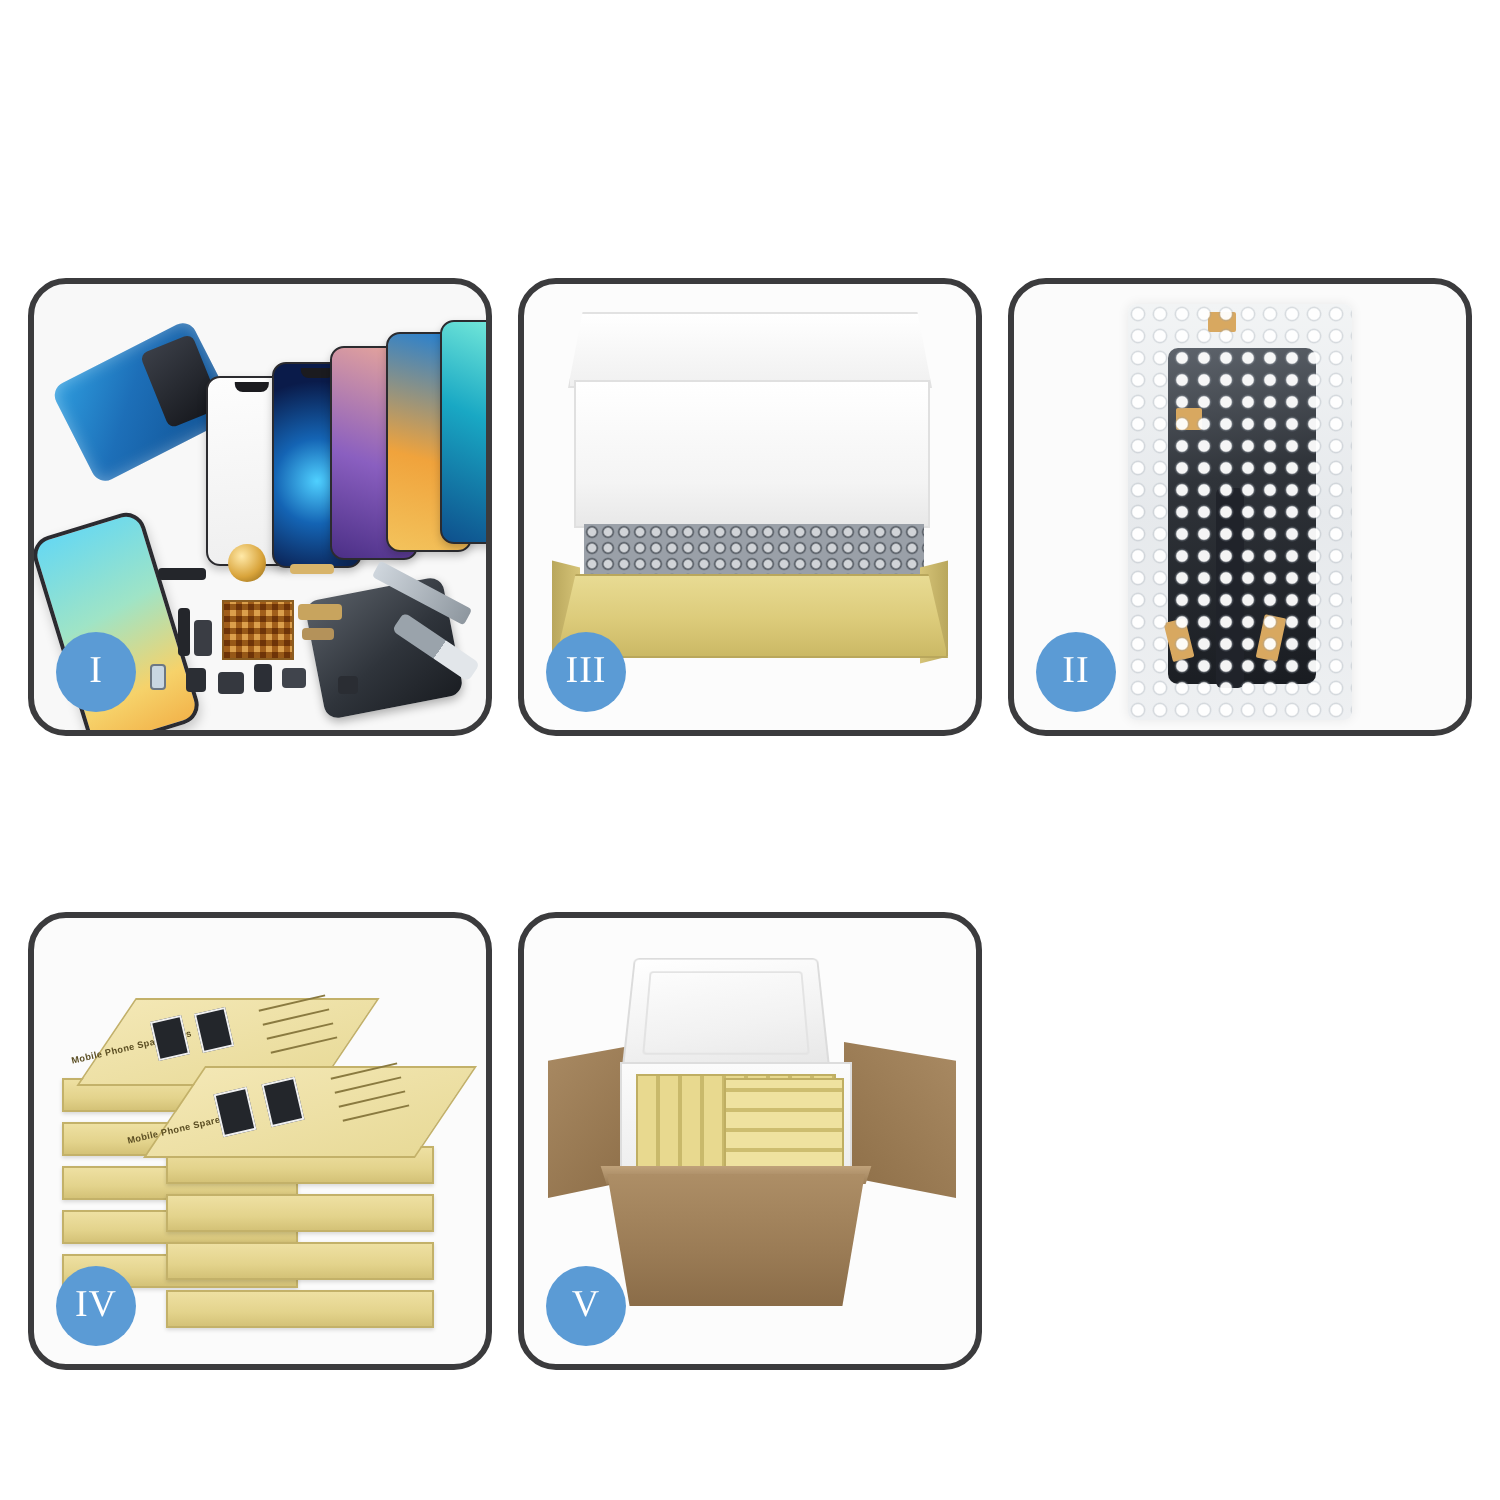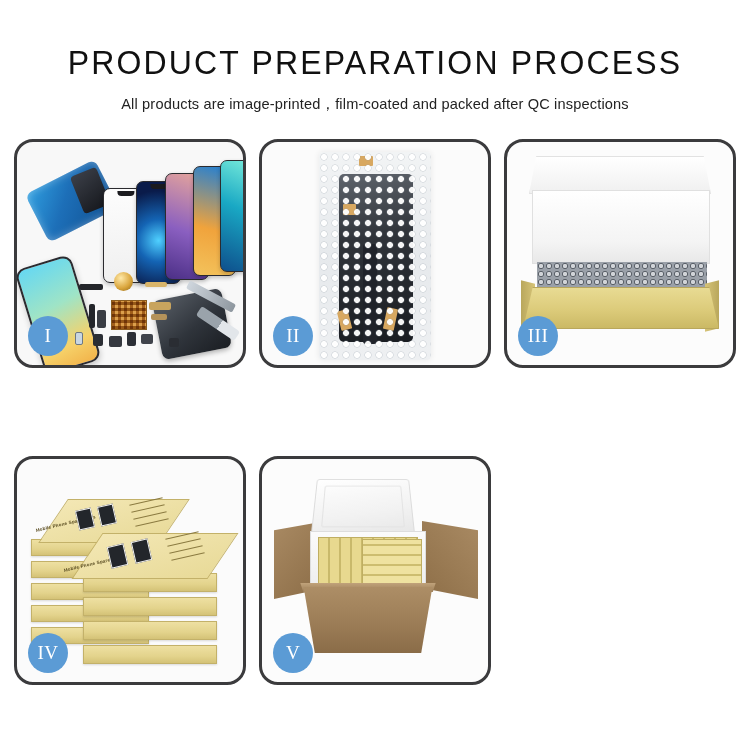--- a/index.html
+++ b/index.html
@@ -318,24 +318,20 @@
     position: absolute; background: rgba(128,102,70,.6); border-radius: 1px;
   }
   .ct1 { left: 46px; top: 92px; width: 16px; height: 20px; }
   .ct2 { left: 50px; top: 152px; width: 18px; height: 16px; }
 </style>
 </head>
 <body>
 
 <div class="page">
 
-  <div class="header">
-    <div class="title">PRODUCT PREPARATION PROCESS</div>
-    <div class="subtitle">All products are image-printed，film-coated and packed after QC inspections</div>
-  </div>
 
   <div class="grid">
 
     <div class="panel p1">
       <div class="panel-stage">
         <div class="adh"></div>
         <div class="ph-row">
           <div class="ph ph-a">
               <span class="ph-notch"></span>
             </div>
@@ -361,48 +357,48 @@
         <div class="bar-part bp9"></div>
         <div class="bar-part bp10"></div>
         <div class="bar-part bp11"></div>
         <div class="bar-part bp12"></div>
         <div class="tweezer"></div>
         <div class="screwdriver"></div>
       </div>
       <div class="badge">I</div>
     </div>
 
+    <div class="panel p3">
+      <div class="panel-stage">
+        <div class="lid-back"></div>
+        <div class="foam-sheet"></div>
+        <div class="bubble-layer"></div>
+        <div class="box-left-3"></div>
+        <div class="box-right-3"></div>
+        <div class="box-front-3"></div>
+      </div>
+      <div class="badge">III</div>
+    </div>
+
     <div class="panel p2">
       <div class="panel-stage">
         <div class="bag">
           <div class="innerpart">
             <div class="flexcable"></div>
           </div>
           <div class="tape t1"></div>
           <div class="tape t2"></div>
           <div class="tape t3"></div>
           <div class="tape t4"></div>
           <div class="bubbles"></div>
         </div>
       </div>
       <div class="badge">II</div>
     </div>
 
-    <div class="panel p3">
-      <div class="panel-stage">
-        <div class="lid-back"></div>
-        <div class="foam-sheet"></div>
-        <div class="bubble-layer"></div>
-        <div class="box-left-3"></div>
-        <div class="box-right-3"></div>
-        <div class="box-front-3"></div>
-      </div>
-      <div class="badge">III</div>
-    </div>
-
     <div class="panel p4">
       <div class="panel-stage">
         <div class="stackwrap">
 
           <div class="sbox" style="left:6px;  top:62px;  width:118px; height:17px;"></div>
           <div class="sbox" style="left:6px;  top:84px;  width:118px; height:17px;"></div>
           <div class="sbox" style="left:6px;  top:106px; width:118px; height:17px;"></div>
           <div class="sbox" style="left:6px;  top:128px; width:118px; height:17px;"></div>
           <div class="sbox" style="left:6px;  top:150px; width:118px; height:17px;"></div>
 

